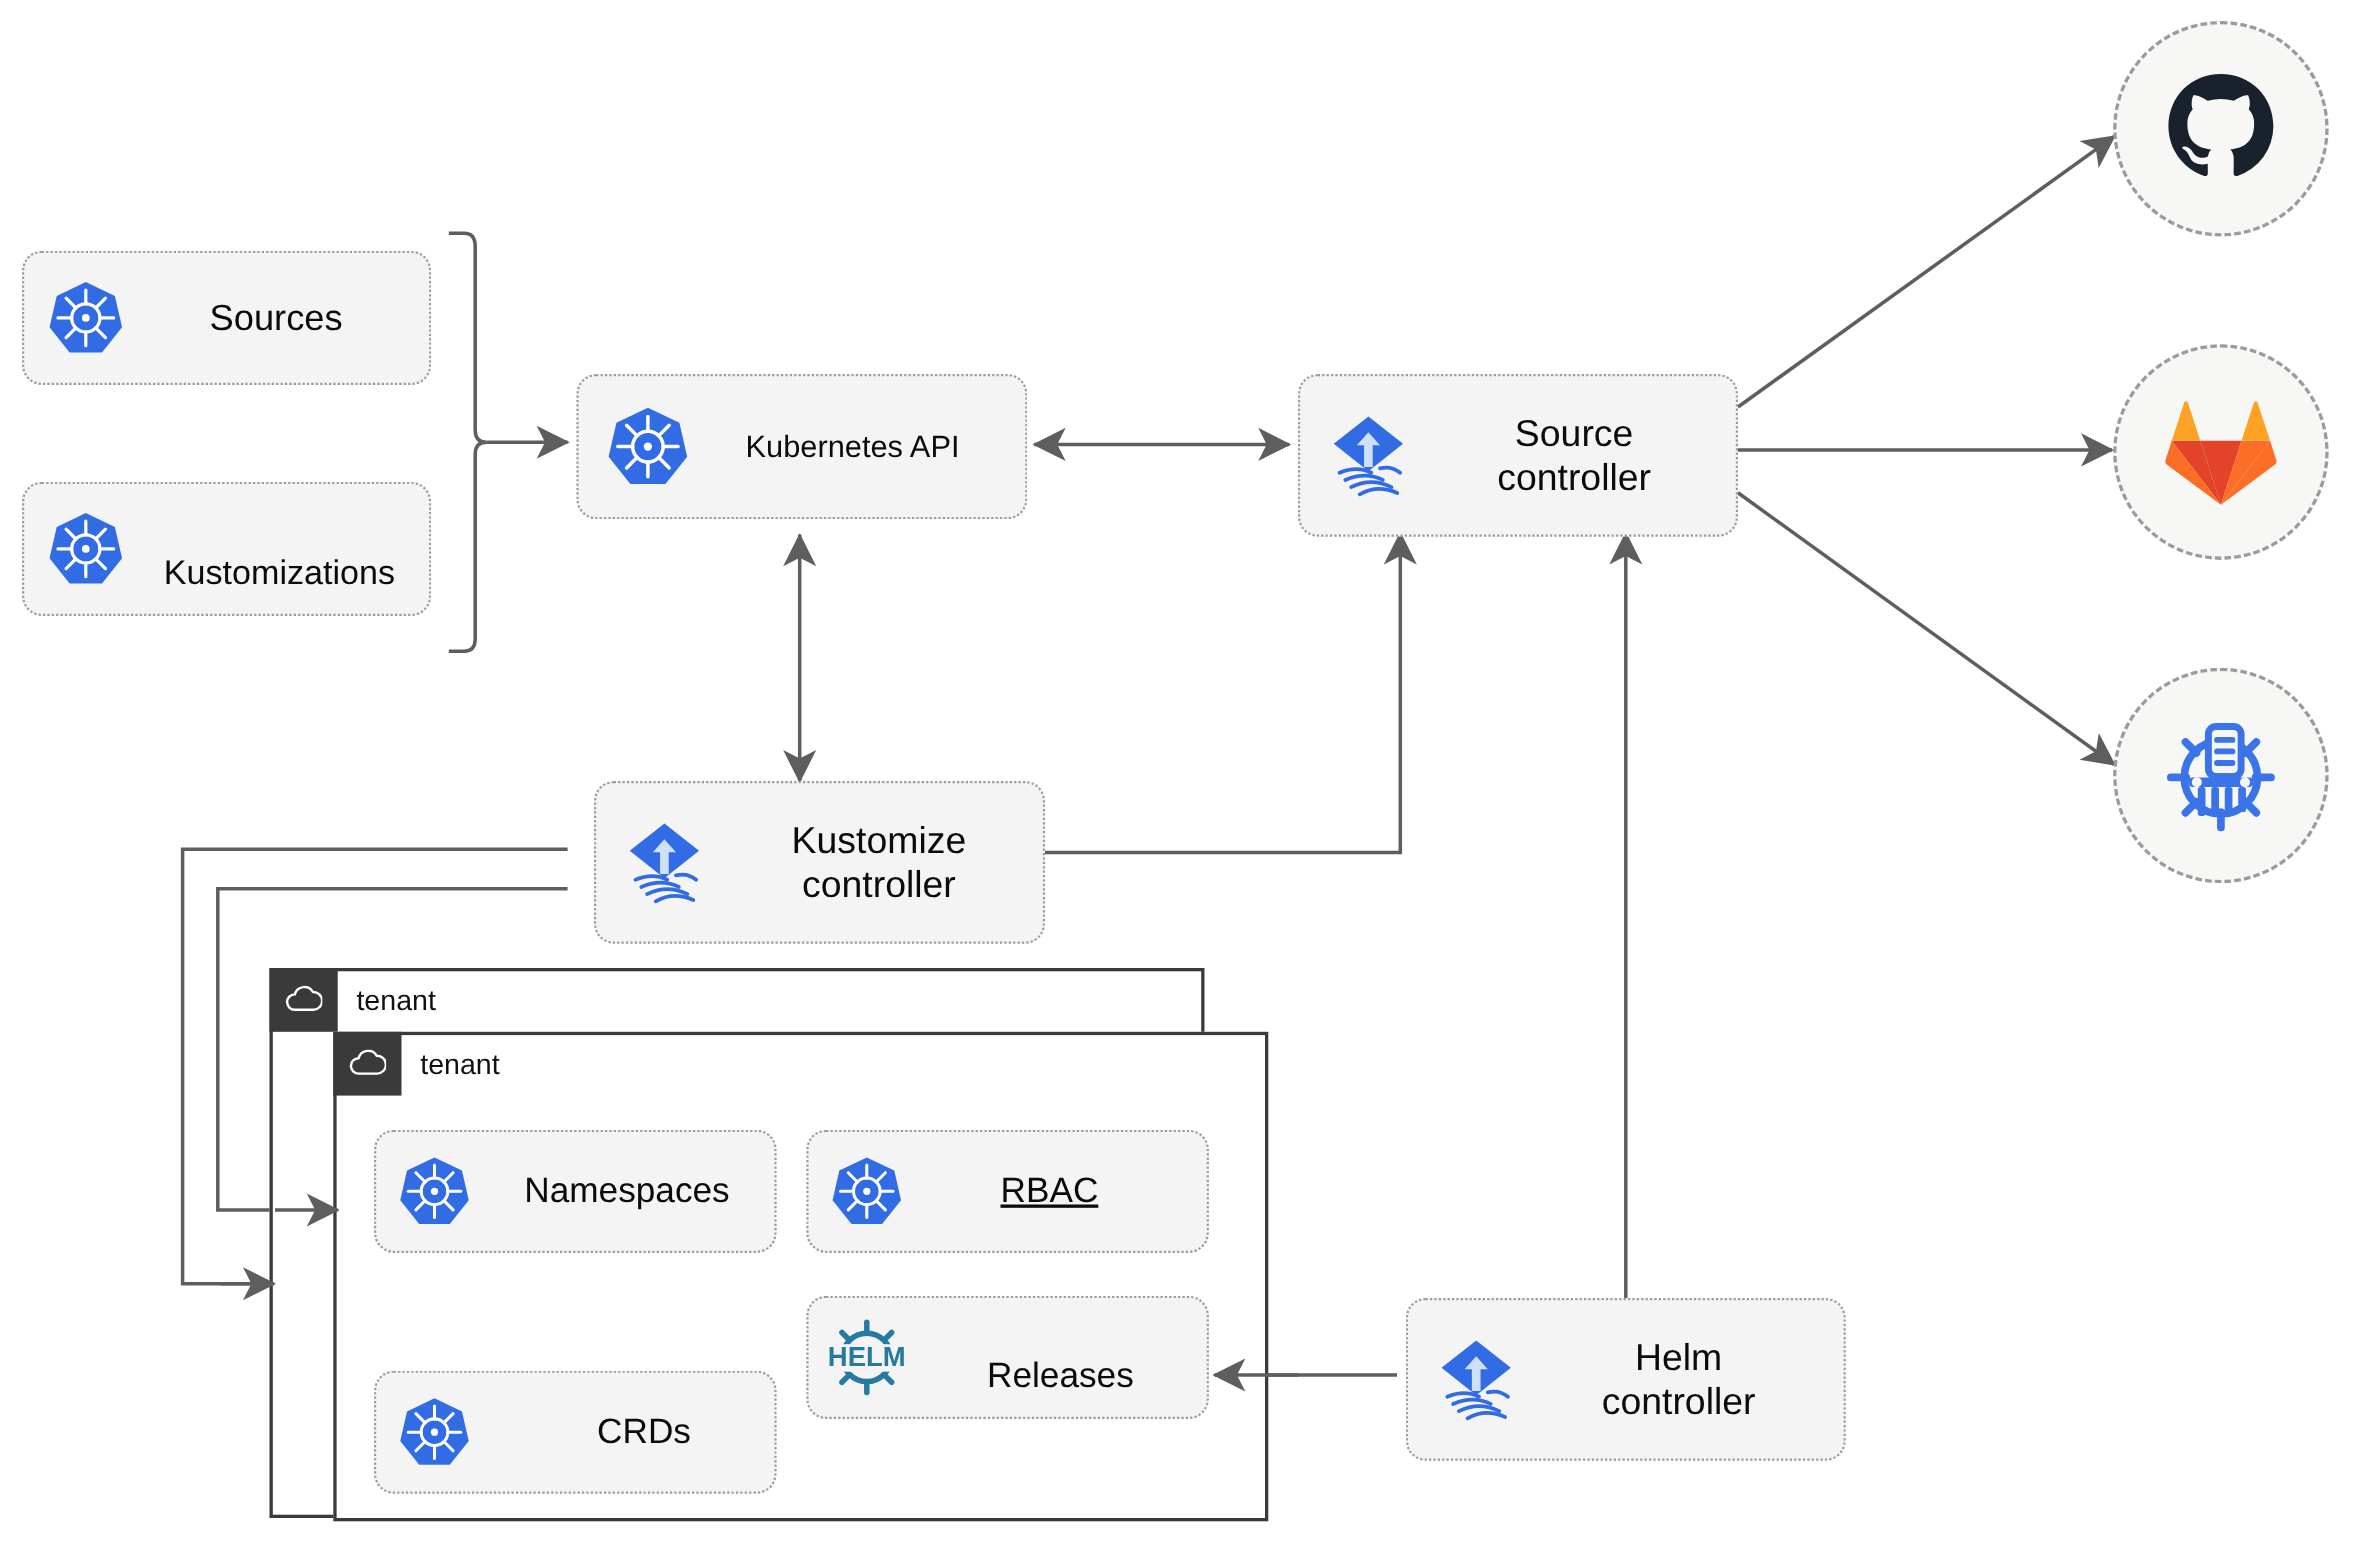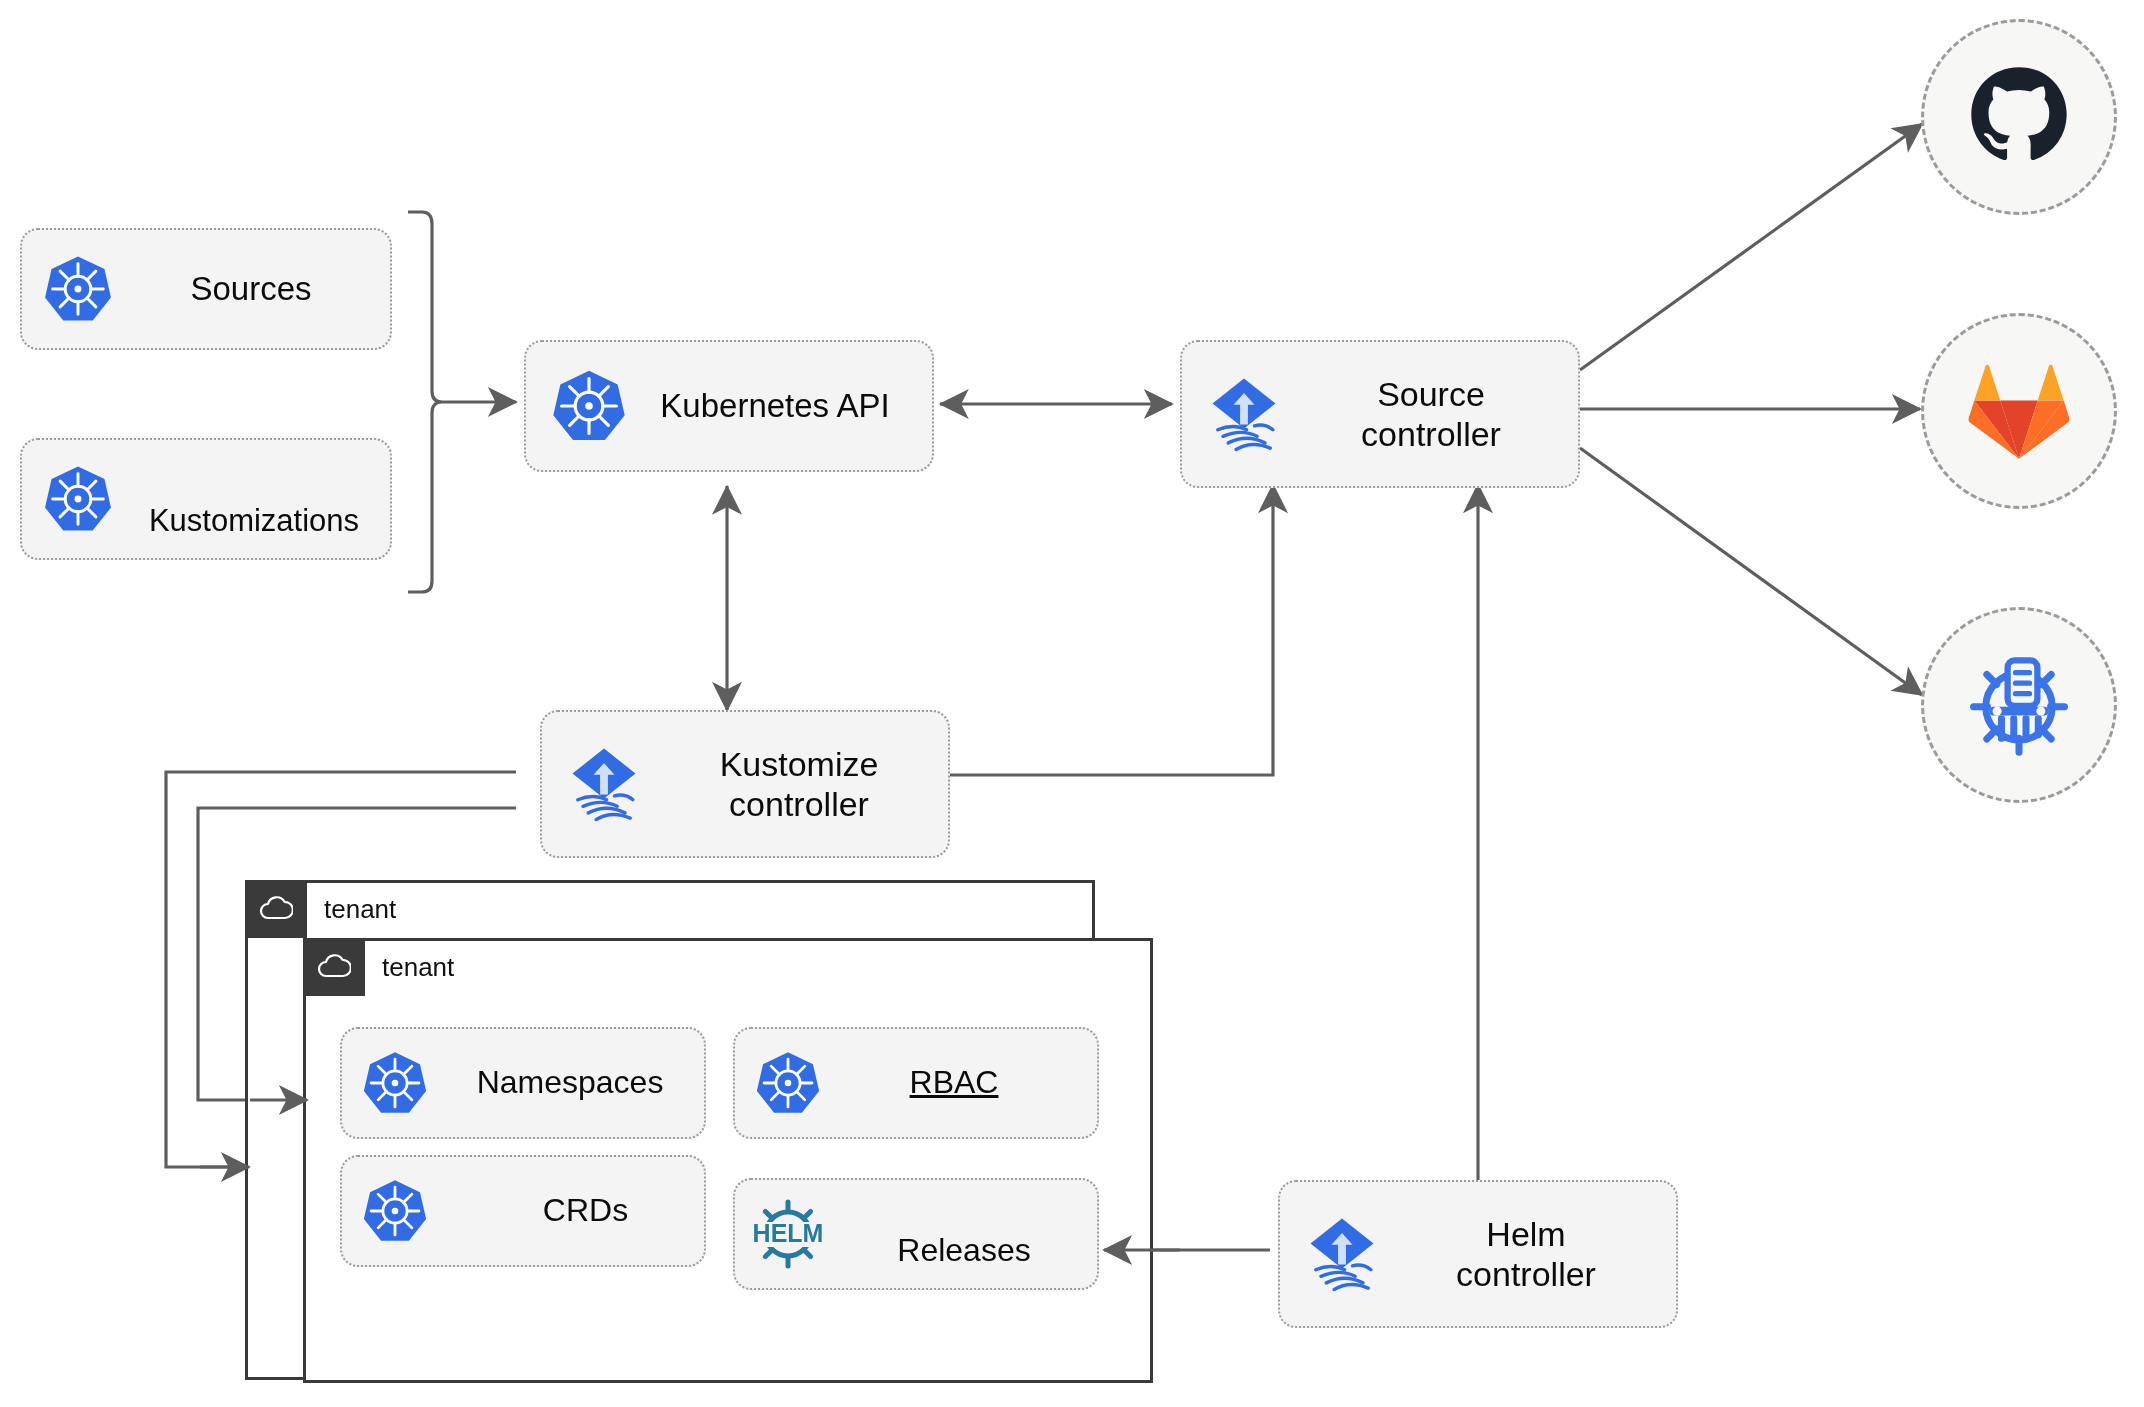--- a/index.html
+++ b/index.html
@@ -160,21 +160,21 @@
             <line x1="32" y1="43.4" x2="32" y2="54.5"></line>
           <line x1="9.5" y1="32" x2="20.6" y2="32"></line>
             <line x1="43.4" y1="32" x2="54.5" y2="32"></line>
           <line x1="16.1" y1="16.1" x2="24" y2="24"></line>
             <line x1="40" y1="40" x2="47.9" y2="47.9"></line>
           <line x1="47.9" y1="16.1" x2="40" y2="24"></line>
             <line x1="24" y1="40" x2="16.1" y2="47.9"></line>
         </g>
       </svg>
     </span>
-    <span class="lbl" style="font-size:33px; padding-right:20px;">Kubernetes API</span>
+    <span class="lbl" style="font-size:28px; padding-right:20px;">Kubernetes API</span>
   </div>
 
   <div class="node" style="left:1180px; top:340px; width:400px; height:148px;">
     <span class="ico" style="width:124px;">
       <svg width="84" height="84" viewBox="0 0 64 64" aria-hidden="true">
         <polygon points="32,5 56,24 32,43 8,24" fill="#326ce5"></polygon>
         <path d="M32 16 L40 25 L35 25 L35 40 L29 40 L29 25 L24 25 Z" fill="#cfe0fb"></path>
         <g stroke="#326ce5" stroke-width="2.6" stroke-linecap="round" fill="none">
           <path d="M12 44 Q24 39 34 44"></path>
           <path d="M16 49 Q30 43 42 49"></path>
@@ -326,21 +326,21 @@
           <line x1="16.1" y1="16.1" x2="24" y2="24"></line>
             <line x1="40" y1="40" x2="47.9" y2="47.9"></line>
           <line x1="47.9" y1="16.1" x2="40" y2="24"></line>
             <line x1="24" y1="40" x2="16.1" y2="47.9"></line>
         </g>
       </svg>
     </span>
     <span class="lbl" style="font-size:32px; padding-right:30px;text-decoration:underline;">RBAC</span>
   </div>
 
-  <div class="node" style="left:340px; top:1155px; width:366px; height:112px; z-index:7;gap:47px;">
+  <div class="node" style="left:340px; top:1246px; width:366px; height:112px; z-index:7;gap:47px;">
     <span class="ico" style="width:106px;">
       <svg width="68" height="68" viewBox="0 0 64 64" aria-hidden="true">
         <polygon points="32,3 55.5,14.3 61.3,39.6 45.1,59.9 18.9,59.9 2.7,39.6 8.5,14.3" fill="#326ce5"></polygon>
         <g fill="none" stroke="#ffffff" stroke-width="2.6" stroke-linecap="round">
           <circle cx="32" cy="32" r="11.4"></circle>
           <circle cx="32" cy="32" r="3.1" fill="#ffffff" stroke="none"></circle>
           <line x1="32" y1="9.5" x2="32" y2="20.6"></line>
             <line x1="32" y1="43.4" x2="32" y2="54.5"></line>
           <line x1="9.5" y1="32" x2="20.6" y2="32"></line>
             <line x1="43.4" y1="32" x2="54.5" y2="32"></line>

